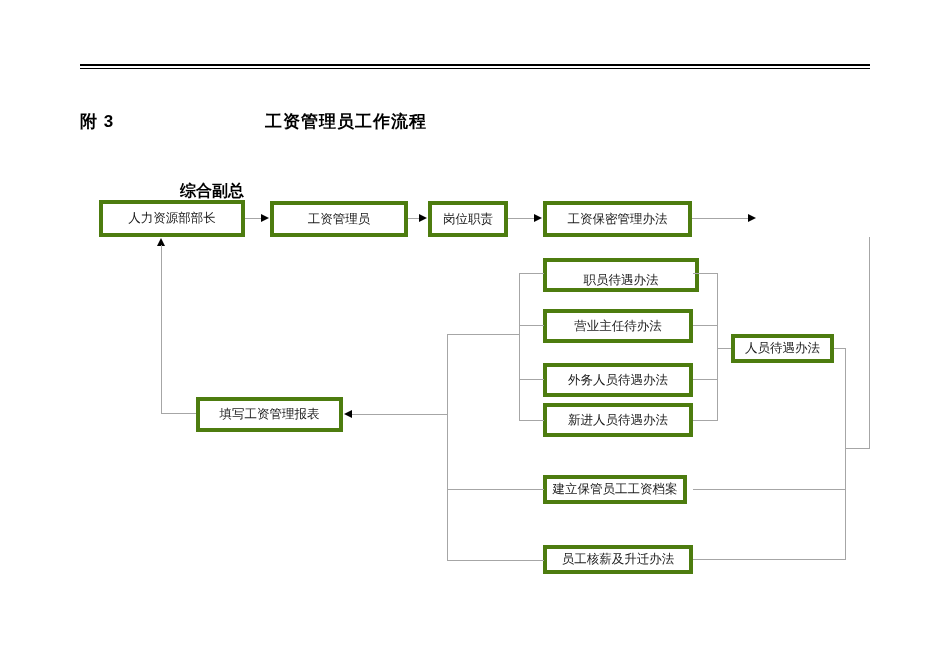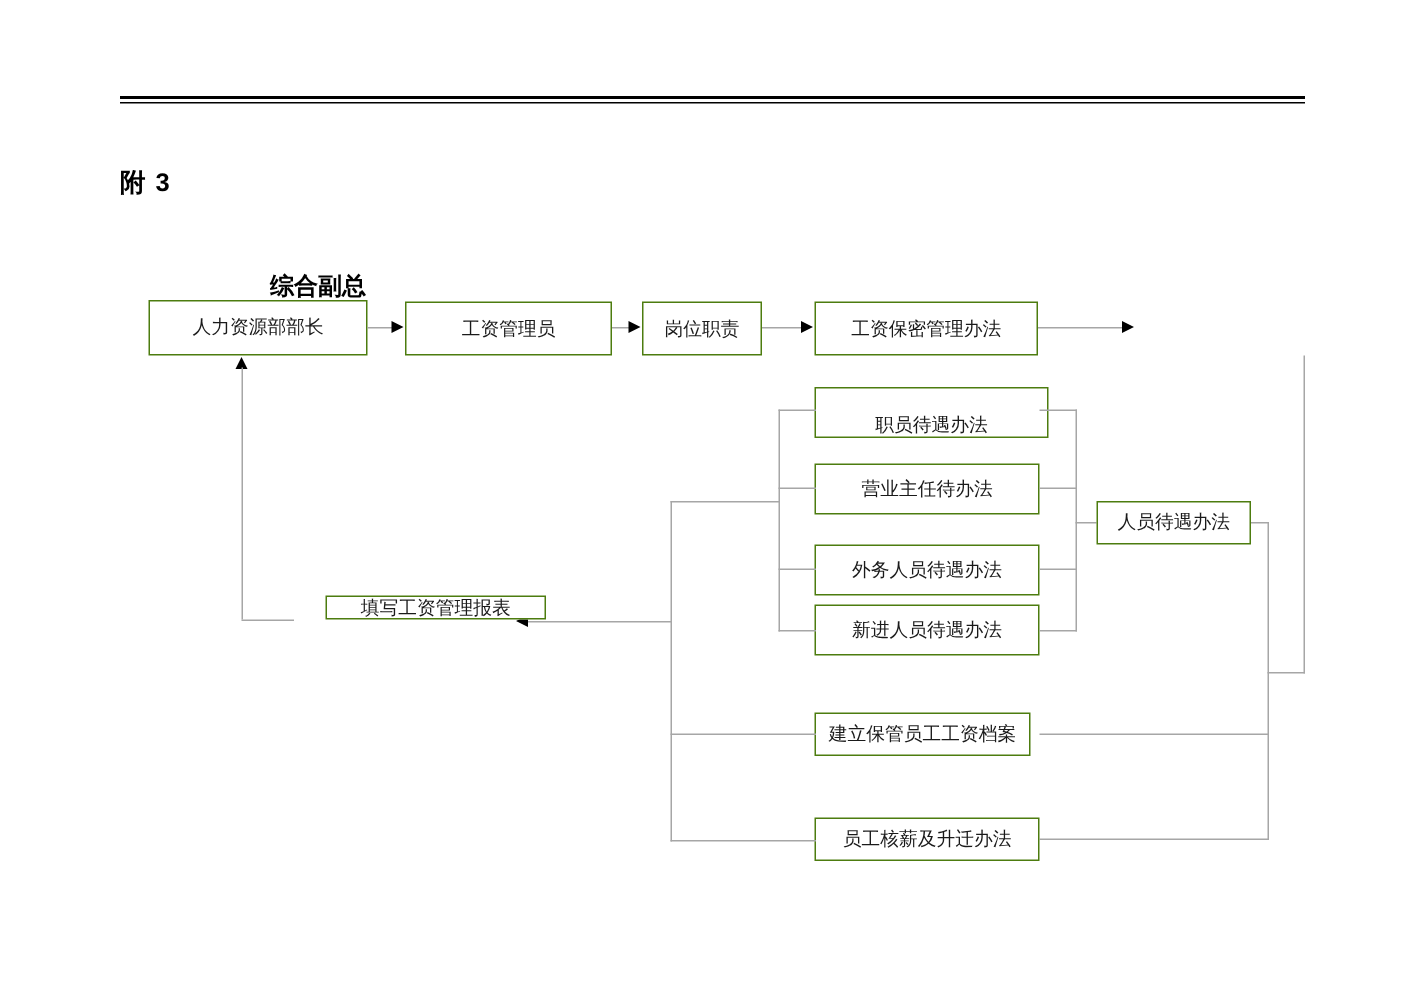--- a/index.html
+++ b/index.html
@@ -52,21 +52,21 @@
   .side-label {
     position: absolute;
     font-family: "Liberation Sans", "DejaVu Sans", sans-serif;
     font-weight: bold;
     font-size: 16px;
     white-space: nowrap;
   }
   .node {
     position: absolute;
     box-sizing: border-box;
-    border: 1px solid #4d7c0f;
+    border: 4px solid #4d7c0f;
     background: #ffffff;
     display: flex;
     align-items: center;
     justify-content: center;
     font-size: 12.5px;
     line-height: 1.2;
     color: #1a1a1a;
     text-align: center;
     white-space: nowrap;
   }
@@ -104,20 +104,21 @@
 </head>
 <body>
 
 <div id="page">
 
   <div class="rule" style="left:80px; top:64px; width:790px; height:2px;"></div>
   <div class="rule" style="left:80px; top:68px; width:790px; height:1px;"></div>
 
   <div class="title-row">
     <span class="attach-label">附 3</span>
+    <span class="doc-title">工资管理员工作流程</span>
   </div>
 
   <span class="side-label" style="left:180px; top:181px;">综合副总</span>
 
   <div class="node" style="left:99px; top:200px; width:146px; height:37px;">
     <span>人力资源部部长</span>
   </div>
 
   <div class="node" style="left:270px; top:201px; width:138px; height:36px;">
     <span>工资管理员</span>
@@ -197,17 +198,17 @@
     <span>员工核薪及升迁办法</span>
   </div>
 
   <div class="line v" style="left:447px; top:334px; height:227px;"></div>
   <div class="line h" style="left:447px; top:489px; width:97px;"></div>
   <div class="line h" style="left:447px; top:560px; width:97px;"></div>
 
   <div class="line h" style="left:352px; top:414px; width:96px;"></div>
   <div class="arrow-l" style="left:344px; top:410px;"></div>
 
-  <div class="node" style="left:196px; top:397px; width:147px; height:16px;margin-left:21px;">
+  <div class="node" style="left:196px; top:397px; width:147px; height:35px;">
     <span>填写工资管理报表</span>
   </div>
 
 </div>
 
 </body></html>

